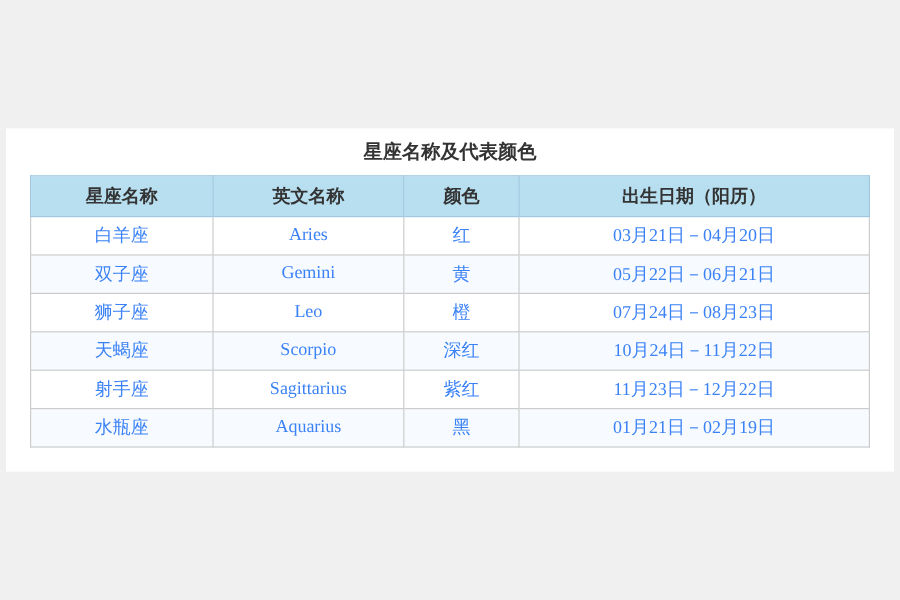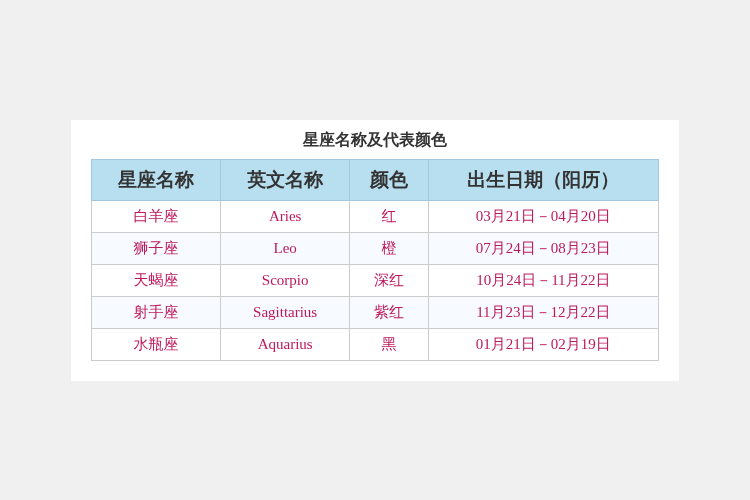--- a/index.html
+++ b/index.html
@@ -9,47 +9,47 @@
       background: #f0f0f0;
       display: flex;
       align-items: center;
       justify-content: center;
       font-family: "SimSun", "宋体", serif;
       font-size: 15px;
     }
     .container {
       background: #fff;
       padding: 10px 20px 20px 20px;
-      width: 608px;
+      width: 740px;
     }
     .title {
       text-align: center;
       font-size: 16px;
       color: #333;
       margin-bottom: 8px;
       font-weight: bold;
     }
     table {
       width: 100%;
       border-collapse: collapse;
     }
     th {
       background-color: #b8dff0;
       color: #333;
       font-weight: bold;
       text-align: center;
       padding: 7px 10px;
       border: 1px solid #a0c8e0;
-      font-size: 19px;
+      font-size: 15px;
     }
     td {
       text-align: center;
       padding: 6px 10px;
       border: 1px solid #ccc;
-      color: #be185d;
+      color: #3b82f6;
       font-size: 15px;
     }
     tr:nth-child(even) td {
       background-color: #f7fbff;
     }
     tr:nth-child(odd) td {
       background-color: #fff;
     }
   </style>
 </head>
@@ -67,20 +67,26 @@
       </tr>
     </thead>
     <tbody id="table-body">
     <tr>
           <td>白羊座</td>
           <td>Aries</td>
           <td>红</td>
           <td>03月21日－04月20日</td>
         </tr>
         <tr>
+          <td>双子座</td>
+          <td>Gemini</td>
+          <td>黄</td>
+          <td>05月22日－06月21日</td>
+        </tr>
+        <tr>
           <td>狮子座</td>
           <td>Leo</td>
           <td>橙</td>
           <td>07月24日－08月23日</td>
         </tr>
         <tr>
           <td>天蝎座</td>
           <td>Scorpio</td>
           <td>深红</td>
           <td>10月24日－11月22日</td>

